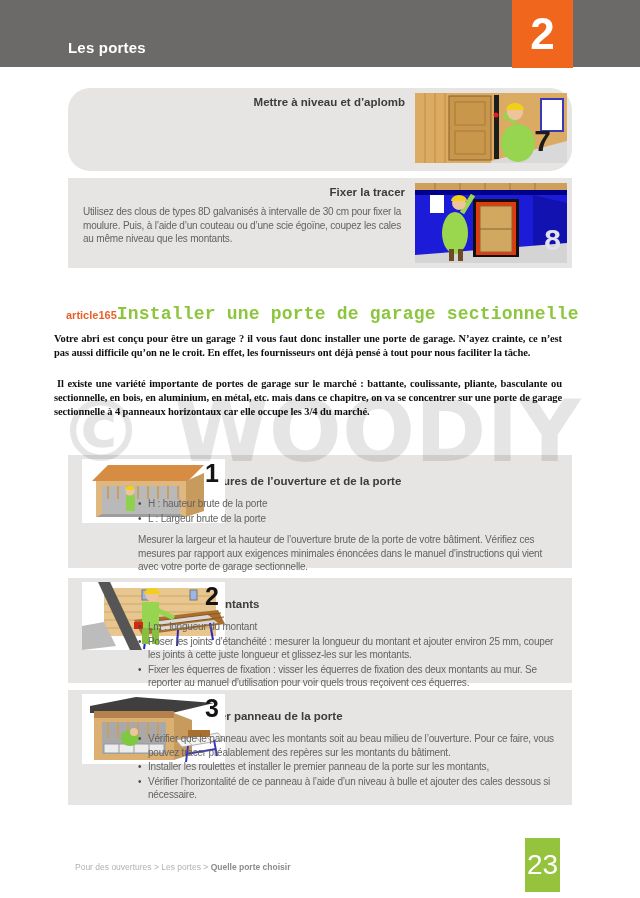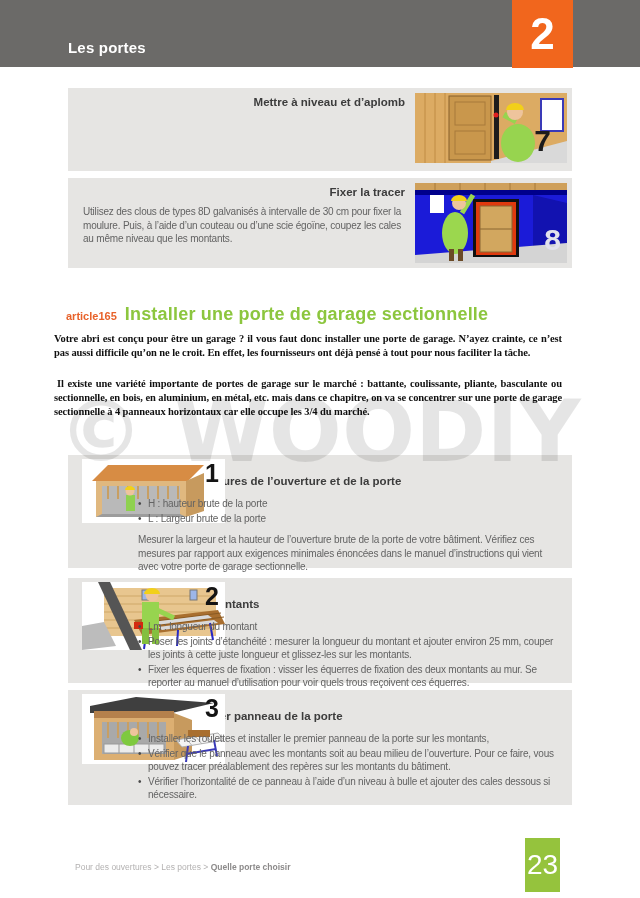--- a/index.html
+++ b/index.html
@@ -20,34 +20,34 @@
   .chapter-badge{
     position:absolute;left:512px;top:0;width:61px;height:68px;
     background:#f1661d;display:flex;align-items:center;justify-content:center;
   }
   .chapter-badge span{color:#ffffff;font-size:44px;font-weight:bold;line-height:1;}
   
   .tipbox{
     position:absolute;left:68px;width:504px;background:#e6e5e3;
     display:flex;box-sizing:border-box;padding:5px;
   }
-  .tipbox-1{top:88px;height:83px;}
+  .tipbox-1{top:88px;height:83px;border-radius:22px;}
   .tipbox-2{top:178px;height:90px;}
   .tip-text{flex:1;padding:3px 10px 0 10px;}
   .tip-title{margin:0 0 7px 0;font-size:11.5px;font-weight:bold;color:#3c3c3c;text-align:right;}
   .tip-body{margin:0;font-size:10px;line-height:13.5px;color:#636363;letter-spacing:-0.2px;}
   .tip-figure{position:relative;width:152px;flex:0 0 152px;overflow:hidden;}
   .tip-figure svg{display:block;}
   .fig-num{position:absolute;font-weight:bold;font-size:30px;line-height:1;}
   .fig-num-dark{color:#1b1b1b;right:16px;bottom:10px;}
   .fig-num-light{color:#e2e2ec;right:6px;bottom:8px;}
   
-  .article-head{position:absolute;left:66px;top:304px;display:flex;align-items:baseline;gap:8px;}
+  .article-head{position:absolute;left:66px;top:304px;display:flex;align-items:baseline;gap:0;}
   .article-label{color:#e8622a;font-size:11px;font-weight:bold;}
-  .article-title{margin:0;color:#8cc63e;font-size:18px;font-weight:bold;letter-spacing:.2px;}
+  .article-title{margin:0;color:#8cc63e;font-size:18px;font-weight:bold;letter-spacing:.2px;font-family:Liberation Mono, monospace;}
   .para{
     position:absolute;left:54px;width:508px;margin:0;
     font-size:10.5px;font-weight:bold;color:#101010;
     line-height:14px;text-align:justify;letter-spacing:-0.1px;font-family:Liberation Serif, serif;
   }
   .para-1{top:332px;}
   .para-2{top:377px;text-indent:3px;}
   
   .watermark{
     position:absolute;left:58px;top:388px;z-index:5;pointer-events:none;
@@ -292,22 +292,22 @@
             <line x1="106" y1="52" x2="104" y2="68"></line>
             <line x1="132" y1="46" x2="135" y2="62"></line>
             <line x1="104" y1="60" x2="134" y2="55"></line>
           </g>
       </svg>
       <span class="step-num">3</span>
     </div>
     <div class="step-text">
       <h3 class="step-title">Placer le premier panneau de la porte</h3>
       <ul class="step-bullets">
+        <li>Vérifier que le panneau avec les montants soit au beau milieu de l’ouverture. Pour ce faire, vous pouvez tracer préalablement des repères sur les montants du bâtiment.</li>
         <li>Installer les roulettes et installer le premier panneau de la porte sur les montants,</li>
-        <li>Vérifier que le panneau avec les montants soit au beau milieu de l’ouverture. Pour ce faire, vous pouvez tracer préalablement des repères sur les montants du bâtiment.</li>
         <li>Vérifier l’horizontalité de ce panneau à l’aide d’un niveau à bulle et ajouter des cales dessous si nécessaire.</li>
       </ul>
     </div>
   </section>
 
   <div class="breadcrumb">
     <span>Pour des ouvertures</span><span class="crumb-sep"> &gt; </span><span>Les portes</span><span class="crumb-sep"> &gt; </span><span class="crumb-last">Quelle porte choisir</span>
   </div>
   <div class="page-badge">
     <span>23</span>

